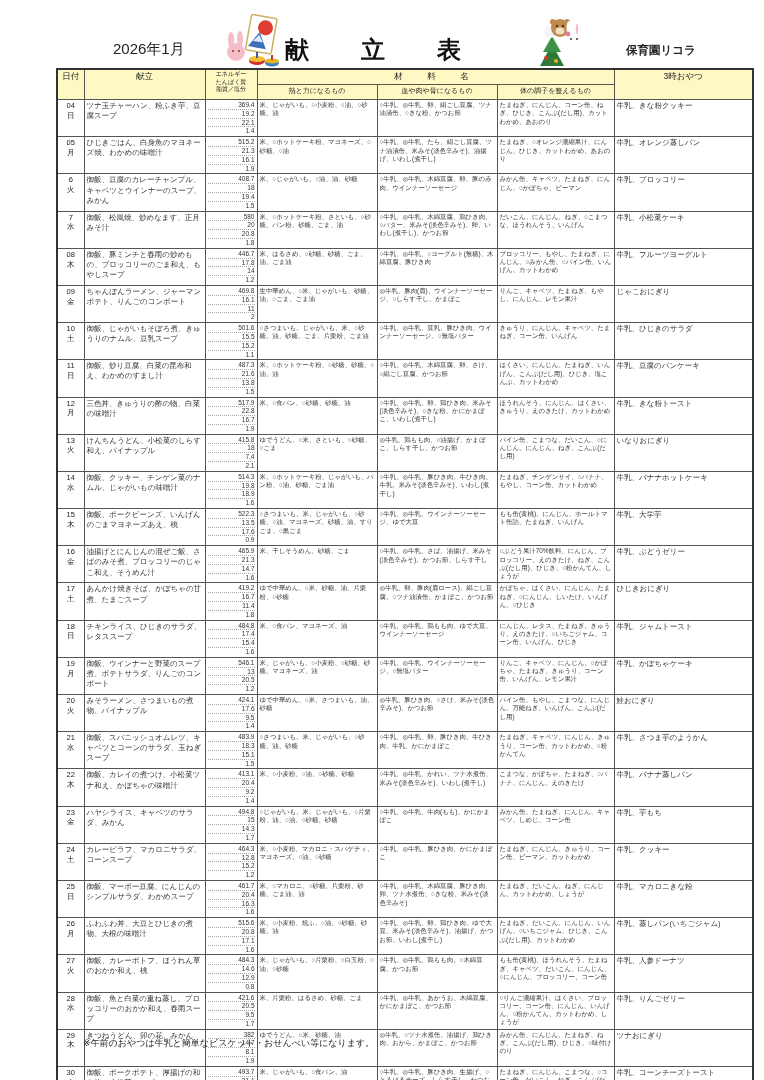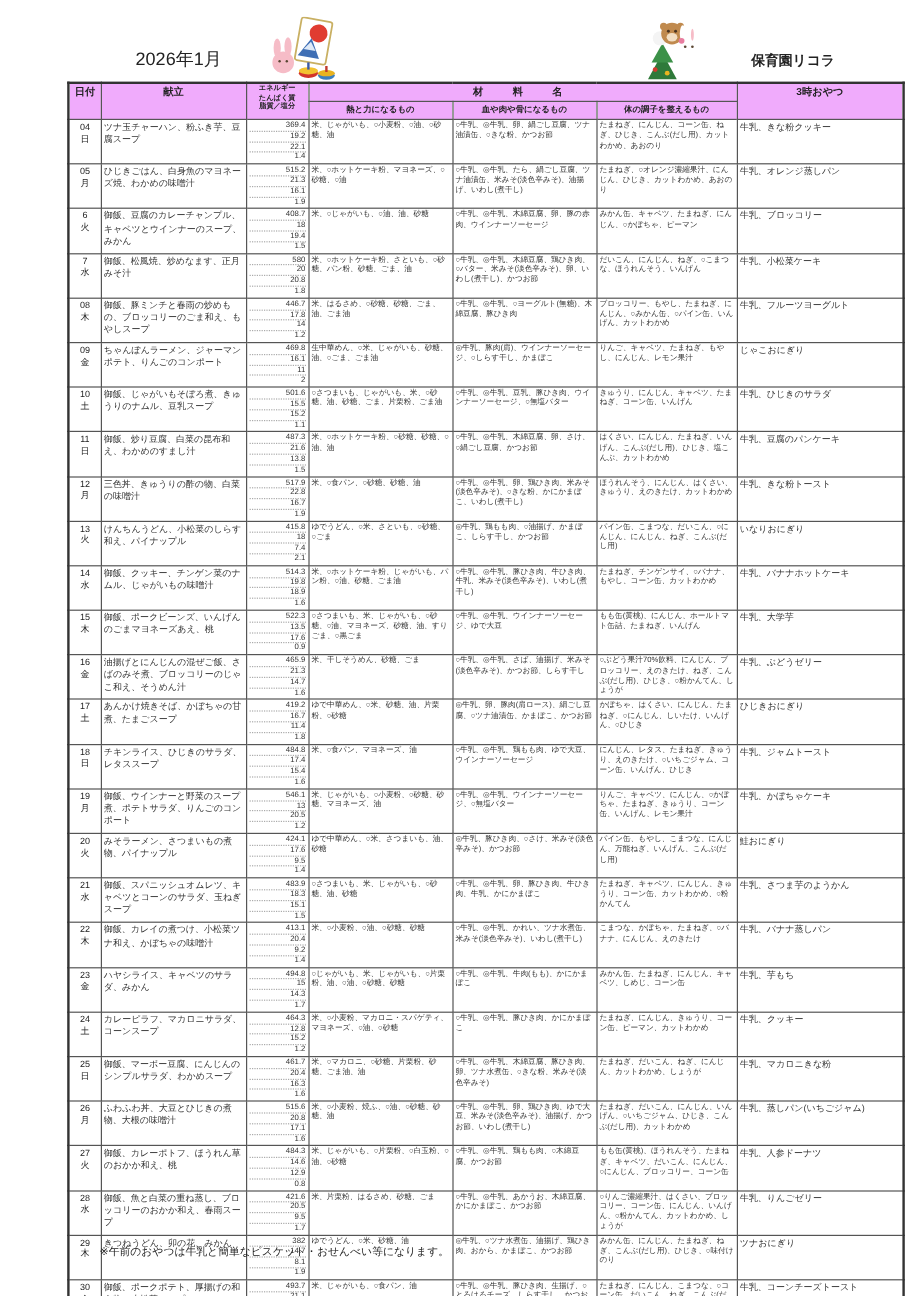--- a/index.html
+++ b/index.html
@@ -32,22 +32,22 @@
   table.menu col.c-body{width:117px;}
   table.menu col.c-snack{width:139px;}
 
   table.menu th, table.menu td{
     border:1px solid #555;
     padding:1px 2px;vertical-align:top;
     word-break:break-all;overflow:hidden;
   }
   table.menu{border:2px solid #333;}
   thead th{
-    background:#f0abfc;vertical-align:middle;
-    font-size:8.5px;font-weight:bold;color:#222;
+    background:#fef9c3;vertical-align:middle;
+    font-size:8.5px;font-weight:normal;color:#222;
   }
   thead .sub th{border-top:1px dashed #777;font-size:7px;height:12px;}
   th.nut-h{font-size:6px;line-height:1.25;}
   th.mat-h{letter-spacing:8px;}
   th.big{height:20px;}
 
   tbody tr{height:31px;}
   td.d{ text-align:center;font-size:7.5px;line-height:1.3;padding-top:3px;}
   td.m{ font-size:7.5px;line-height:1.35;color:#333;}
   td.n{ font-size:6.5px;text-align:right;color:#333;padding-right:3px;}
@@ -83,20 +83,21 @@
       <circle cx="9" cy="37" r="1" fill="#5a4632"></circle>
       <circle cx="15" cy="37" r="1" fill="#5a4632"></circle>
       <ellipse cx="33" cy="47" rx="8" ry="4" fill="#d2342b"></ellipse>
       <ellipse cx="33" cy="45" rx="8" ry="3" fill="#f2c230"></ellipse>
       <rect x="32" y="38" width="2" height="6" fill="#3c5aa8"></rect>
       <ellipse cx="48" cy="49" rx="7" ry="3.5" fill="#3c7fbf"></ellipse>
       <ellipse cx="48" cy="47" rx="7" ry="2.6" fill="#e8b320"></ellipse>
       <rect x="47" y="41" width="2" height="5" fill="#c03a2e"></rect>
     </svg>
 
+    <div class="hdr-title">献　立　表</div>
 
     <svg class="clip clip-right" width="56" height="58" viewBox="0 0 56 58">
       <path d="M18 30 L30 52 L6 52 Z" fill="#2f7a3a"></path>
       <path d="M18 22 L27 38 L9 38 Z" fill="#3c9148"></path>
       <circle cx="12" cy="44" r="2" fill="#d23a2e"></circle>
       <circle cx="22" cy="47" r="2" fill="#e8b320"></circle>
       <circle cx="16" cy="18" r="6" fill="#f4f4f4"></circle>
       <circle cx="26" cy="14" r="9" fill="#c08a4e"></circle>
       <circle cx="19" cy="8" r="3" fill="#c08a4e"></circle>
       <circle cx="33" cy="8" r="3" fill="#c08a4e"></circle>

